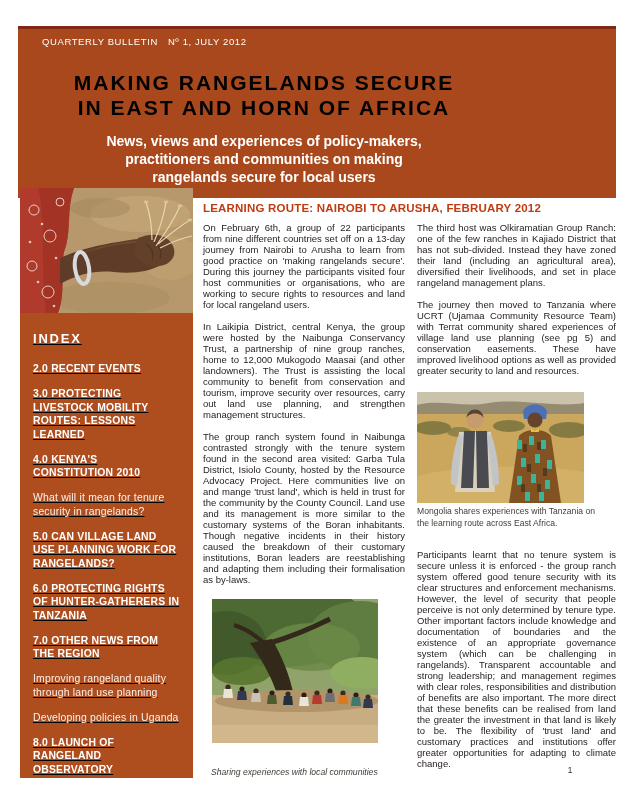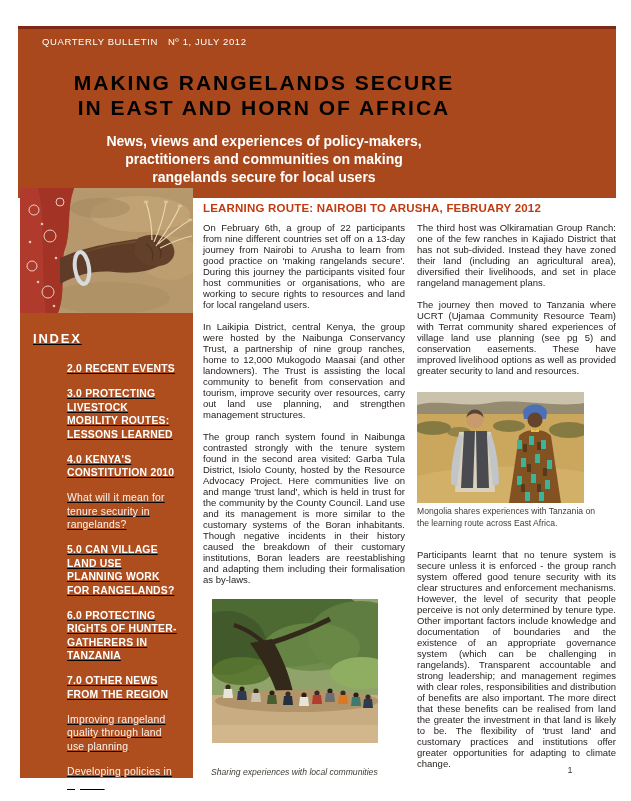--- a/index.html
+++ b/index.html
@@ -39,21 +39,20 @@
   .sidebar-photo { width:173px; height:125px; overflow:hidden; }
   .sidebar-photo svg { display:block; }
   .index { padding:10px 13px 0 13px; }
   .index-title {
     color:#fff; font-size:13px; font-weight:bold; letter-spacing:1.8px;
     margin:8px 0 16px;
   }
   .index-item {
     color:#fff; font-size:10.4px; line-height:1.3; letter-spacing:.2px;
     margin-bottom:11.5px;
-    margin-left:34px;
   }
   .index-item.major { font-weight:bold; }
   .index-item.minor { font-weight:normal; color:rgba(255,255,255,.93); }
 
   
   .article-heading {
     position:absolute; left:203px; top:202px; width:412px;
     color:var(--heading-accent,#C23A10); font-size:11.5px; font-weight:bold;
     letter-spacing:.2px;
   }

